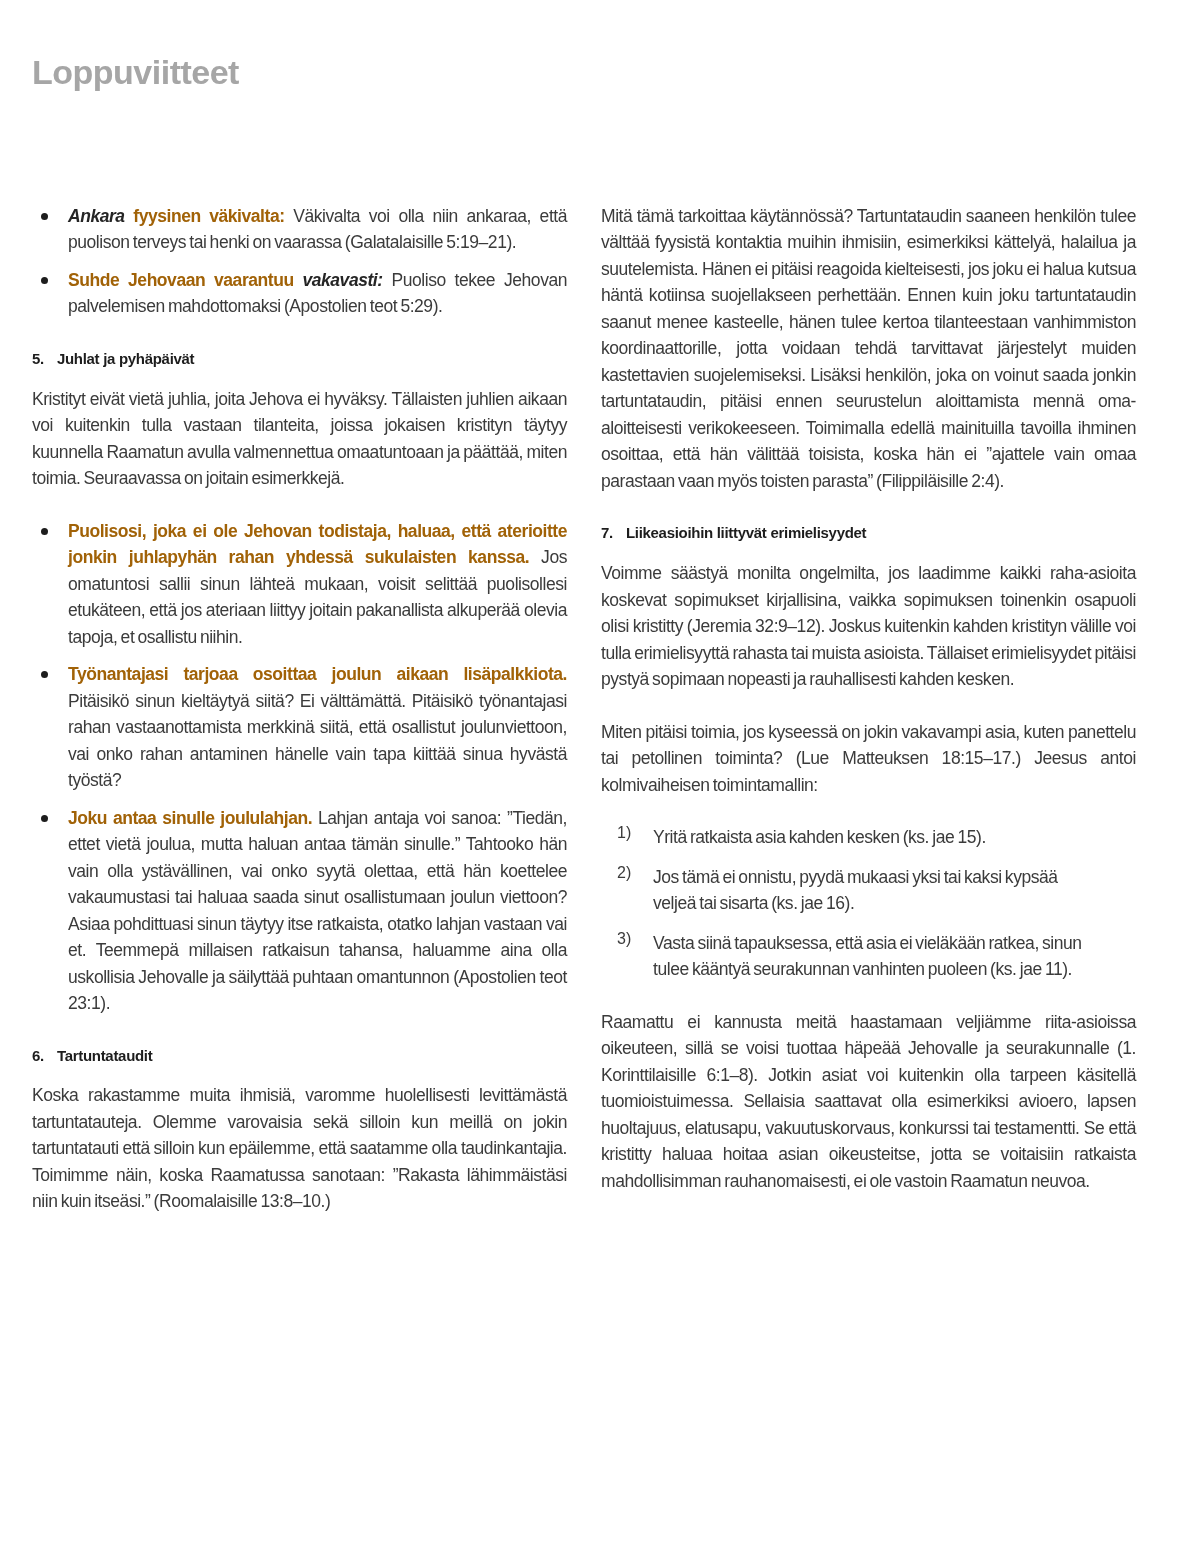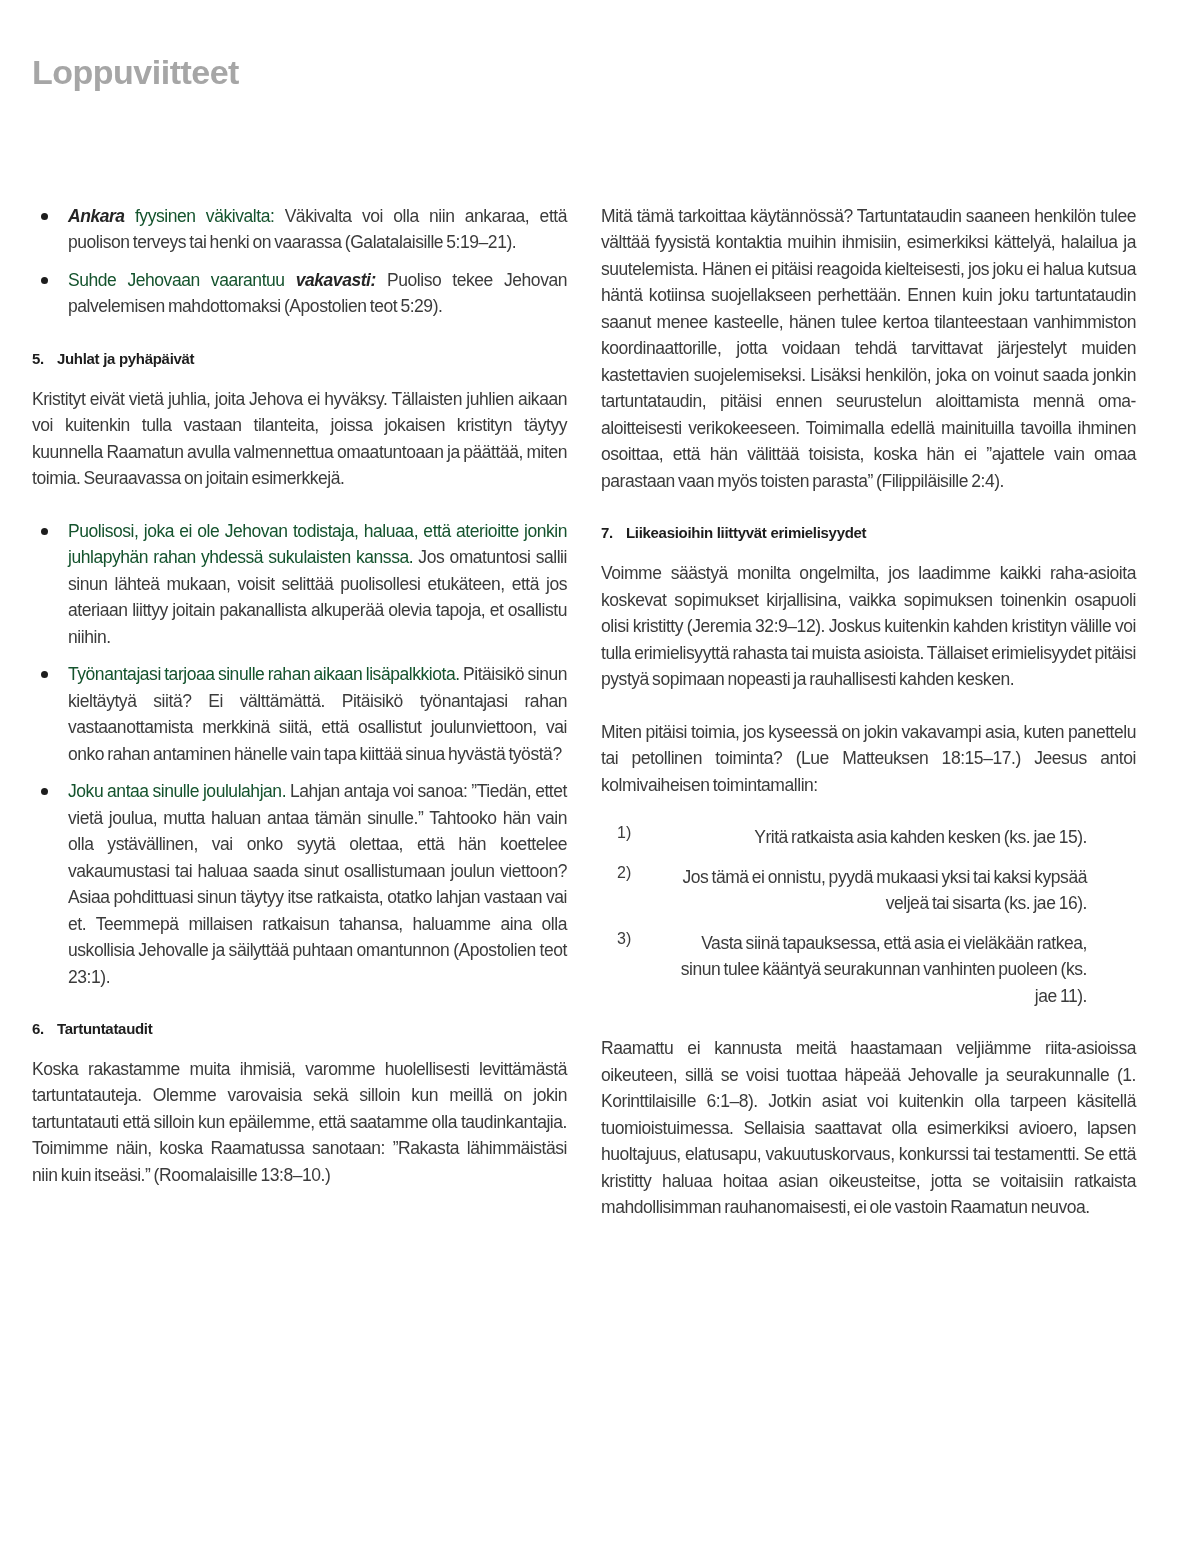--- a/index.html
+++ b/index.html
@@ -53,27 +53,27 @@
   .b-item { position: relative; padding-left: 36px; margin: 0 0 11px 0; }
   .dot {
     position: absolute;
     left: 9px; top: 10px;
     width: 7px; height: 7px;
     border-radius: 50%;
     background: #1d1d1d;
   }
   .b-text { margin: 0; text-align: justify; }
 
-  .lead-b  { font-weight: normal; color: #14532d; }
+  .lead-b  { font-weight: bold; color: #a16207; }
   .lead-bi { font-weight: bold; font-style: italic; color: #252525; }
 
   .num-list { margin: 4px 0 26px 0; padding-right: 42px; }
   .n-item { position: relative; padding-left: 52px; margin: 0 0 13px 0; }
   .n-num { position: absolute; left: 16px; top: 0; }
-  .n-text { margin: 7px; text-align: right; }
+  .n-text { margin: 0; text-align: left; }
 </style>
 </head>
 <body>
 
 <main class="page">
 
   <h1 class="page-title">Loppuviitteet</h1>
 
   <div class="cols">
 
@@ -94,21 +94,21 @@
 
       <p class="para">Kristityt eivät vietä juhlia, joita Jehova ei hyväksy. Tällaisten juhlien aikaan voi kuitenkin tulla vastaan tilanteita, joissa jokaisen kristityn täytyy kuunnella Raamatun avulla valmennettua omaatuntoaan ja päättää, miten toimia. Seuraavassa on joitain esimerkkejä.</p>
 
       <div class="bullet-list">
         <div class="b-item">
           <span class="dot"></span>
           <p class="b-text"><span class="lead-b">Puolisosi, joka ei ole Jehovan todistaja, haluaa, että aterioitte jonkin juhlapyhän rahan yhdessä sukulaisten kanssa. </span><span>Jos omatuntosi sallii sinun lähteä mukaan, voisit selittää puolisollesi etukäteen, että jos ateriaan liittyy joitain pakanallista alkuperää olevia tapoja, et osallistu niihin.</span></p>
         </div>
         <div class="b-item">
           <span class="dot"></span>
-          <p class="b-text"><span class="lead-b">Työnantajasi tarjoaa sinulle rahan aikaan lisäpalkkiota. </span><span>Pitäisikö sinun kieltäytyä siitä? Ei välttämättä. Pitäisikö työnantajasi rahan vastaanottamista merkkinä siitä, että osallistut joulunviettoon, vai onko rahan antaminen hänelle vain tapa kiittää sinua hyvästä työstä?</span></p>
+          <p class="b-text"><span class="lead-b">Työnantajasi tarjoaa osoittaa joulun aikaan lisäpalkkiota. </span><span>Pitäisikö sinun kieltäytyä siitä? Ei välttämättä. Pitäisikö työnantajasi rahan vastaanottamista merkkinä siitä, että osallistut joulunviettoon, vai onko rahan antaminen hänelle vain tapa kiittää sinua hyvästä työstä?</span></p>
         </div>
         <div class="b-item">
           <span class="dot"></span>
           <p class="b-text"><span class="lead-b">Joku antaa sinulle joululahjan. </span><span>Lahjan antaja voi sanoa: ”Tiedän, ettet vietä joulua, mutta haluan antaa tämän sinulle.” Tahtooko hän vain olla ystävällinen, vai onko syytä olettaa, että hän koettelee vakaumustasi tai haluaa saada sinut osallistumaan joulun viettoon? Asiaa pohdittuasi sinun täytyy itse ratkaista, otatko lahjan vastaan vai et. Teemmepä millaisen ratkaisun tahansa, haluamme aina olla uskollisia Jehovalle ja säilyttää puhtaan omantunnon (Apostolien teot 23:1).</span></p>
         </div>
       </div>
 
       <h2 class="section-heading"><span class="hnum">6.</span><span>Tartuntataudit</span></h2>
 
       <p class="para">Koska rakastamme muita ihmisiä, varomme huolellisesti levittämästä tartuntatauteja. Olemme varovaisia sekä silloin kun meillä on jokin tartuntatauti että silloin kun epäilemme, että saatamme olla taudinkantajia. Toimimme näin, koska Raamatussa sanotaan: ”Rakasta lähimmäistäsi niin kuin itseäsi.” (Roomalaisille 13:8–10.)</p>

